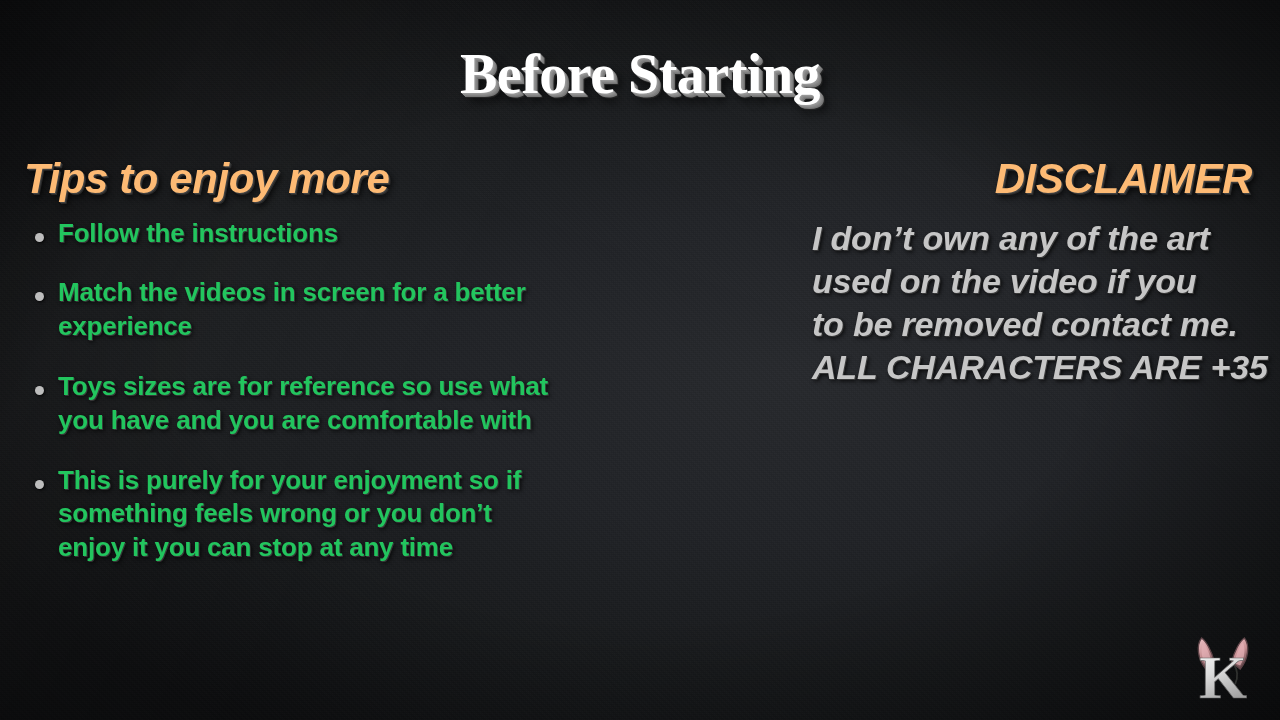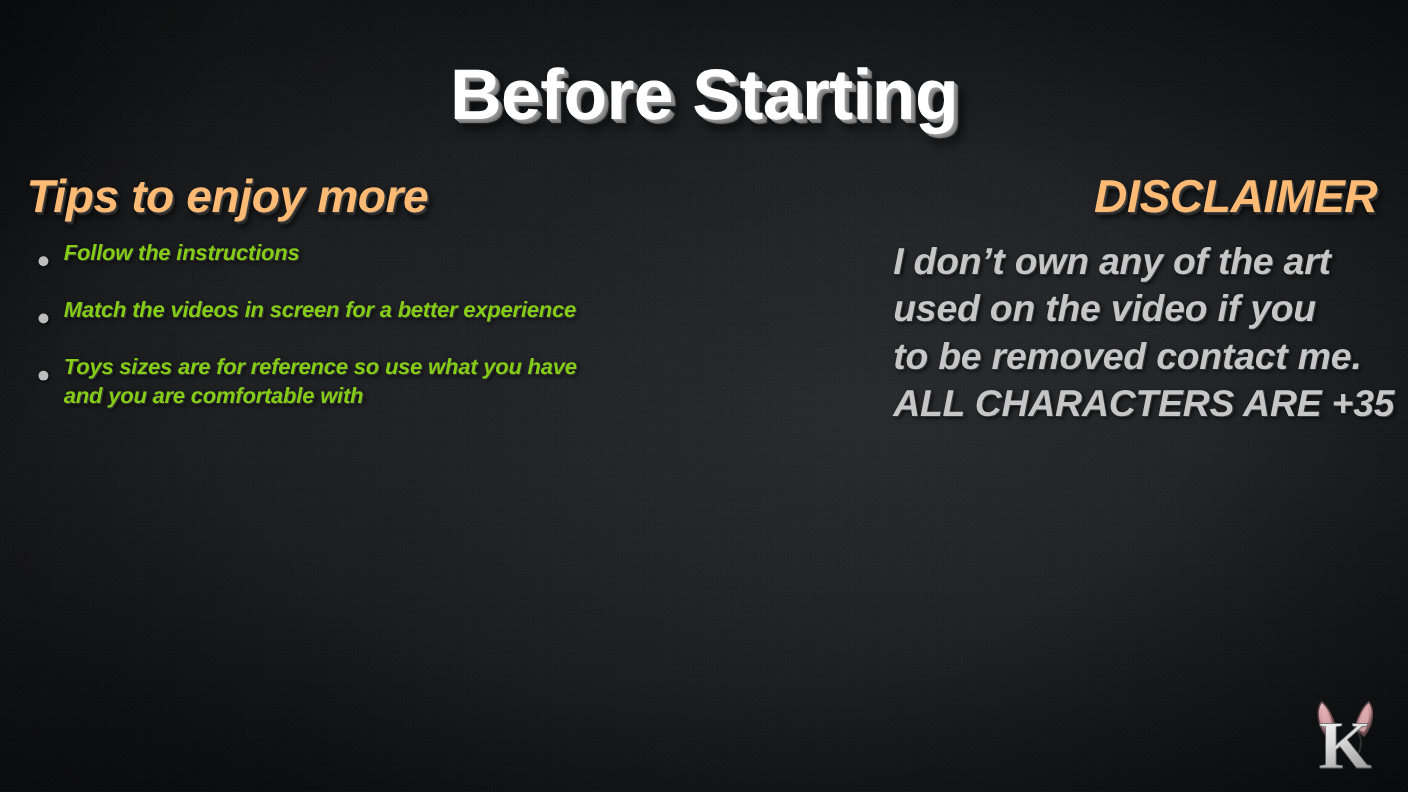--- a/index.html
+++ b/index.html
@@ -59,31 +59,32 @@
       repeating-linear-gradient(45deg,  rgba(255,255,255,0.010) 0 2px, rgba(0,0,0,0.010) 2px 4px);
   }
 
   
   .title {
     position: absolute;
     top: 4px;
     left: 0;
     width: 100%;
     text-align: center;
-    font-size: 65px;
+    font-size: 56px;
     font-weight: bold;
     letter-spacing: -0.5px;
     color: #ffffff;
     text-shadow:
       1px 1px 0 #9a9a9a,
       2px 2px 0 #8e8e8e,
       3px 3px 0 #828282,
       4px 4px 0 #767676,
       5px 5px 1px rgba(40,40,40,0.9),
       7px 8px 10px rgba(0,0,0,0.75);
+    font-family: Liberation Serif, serif;
   }
 
   
   .col-left {
     position: absolute;
     top: 157px;
     left: 24px;
     width: 540px;
   }
   .col-right {
@@ -110,24 +111,23 @@
 
   .bullet-list {
     list-style: none;
     margin: 16px 0 0 0;
     padding: 0;
   }
   .bullet-item {
     position: relative;
     padding-left: 34px;
     margin-bottom: 26px;
-    font-size: 20px;
-    font-weight: bold;
-    font-style: italic;
-    color: #84cc16;
+    font-size: 26px;
+    font-weight: bold;
+    color: #22c55e;
     line-height: 1.3;
     letter-spacing: -0.2px;
     text-shadow:
       1px 1px 0 rgba(66,66,66,0.8),
       2px 2px 4px rgba(0,0,0,0.85);
   }
   .bullet-item::before {
     content: "";
     position: absolute;
     left: 11px;
@@ -179,20 +179,23 @@
 
     <ul class="bullet-list">
       <li class="bullet-item">
         <span>Follow the instructions</span>
       </li>
       <li class="bullet-item">
         <span>Match the videos in screen for a better experience</span>
       </li>
       <li class="bullet-item">
         <span>Toys sizes are for reference so use what you have and you are comfortable with</span>
+      </li>
+      <li class="bullet-item">
+        <span>This is purely for your enjoyment so if something feels wrong or you don’t enjoy it you can stop at any time</span>
       </li>
     </ul>
   </div>
 
   <div class="col-right">
     <h2 class="heading center">DISCLAIMER</h2>
 
     <div class="disclaimer-body">
       <span class="line">I don’t own any of the art</span>
       <span class="line">used on the video if you</span>

